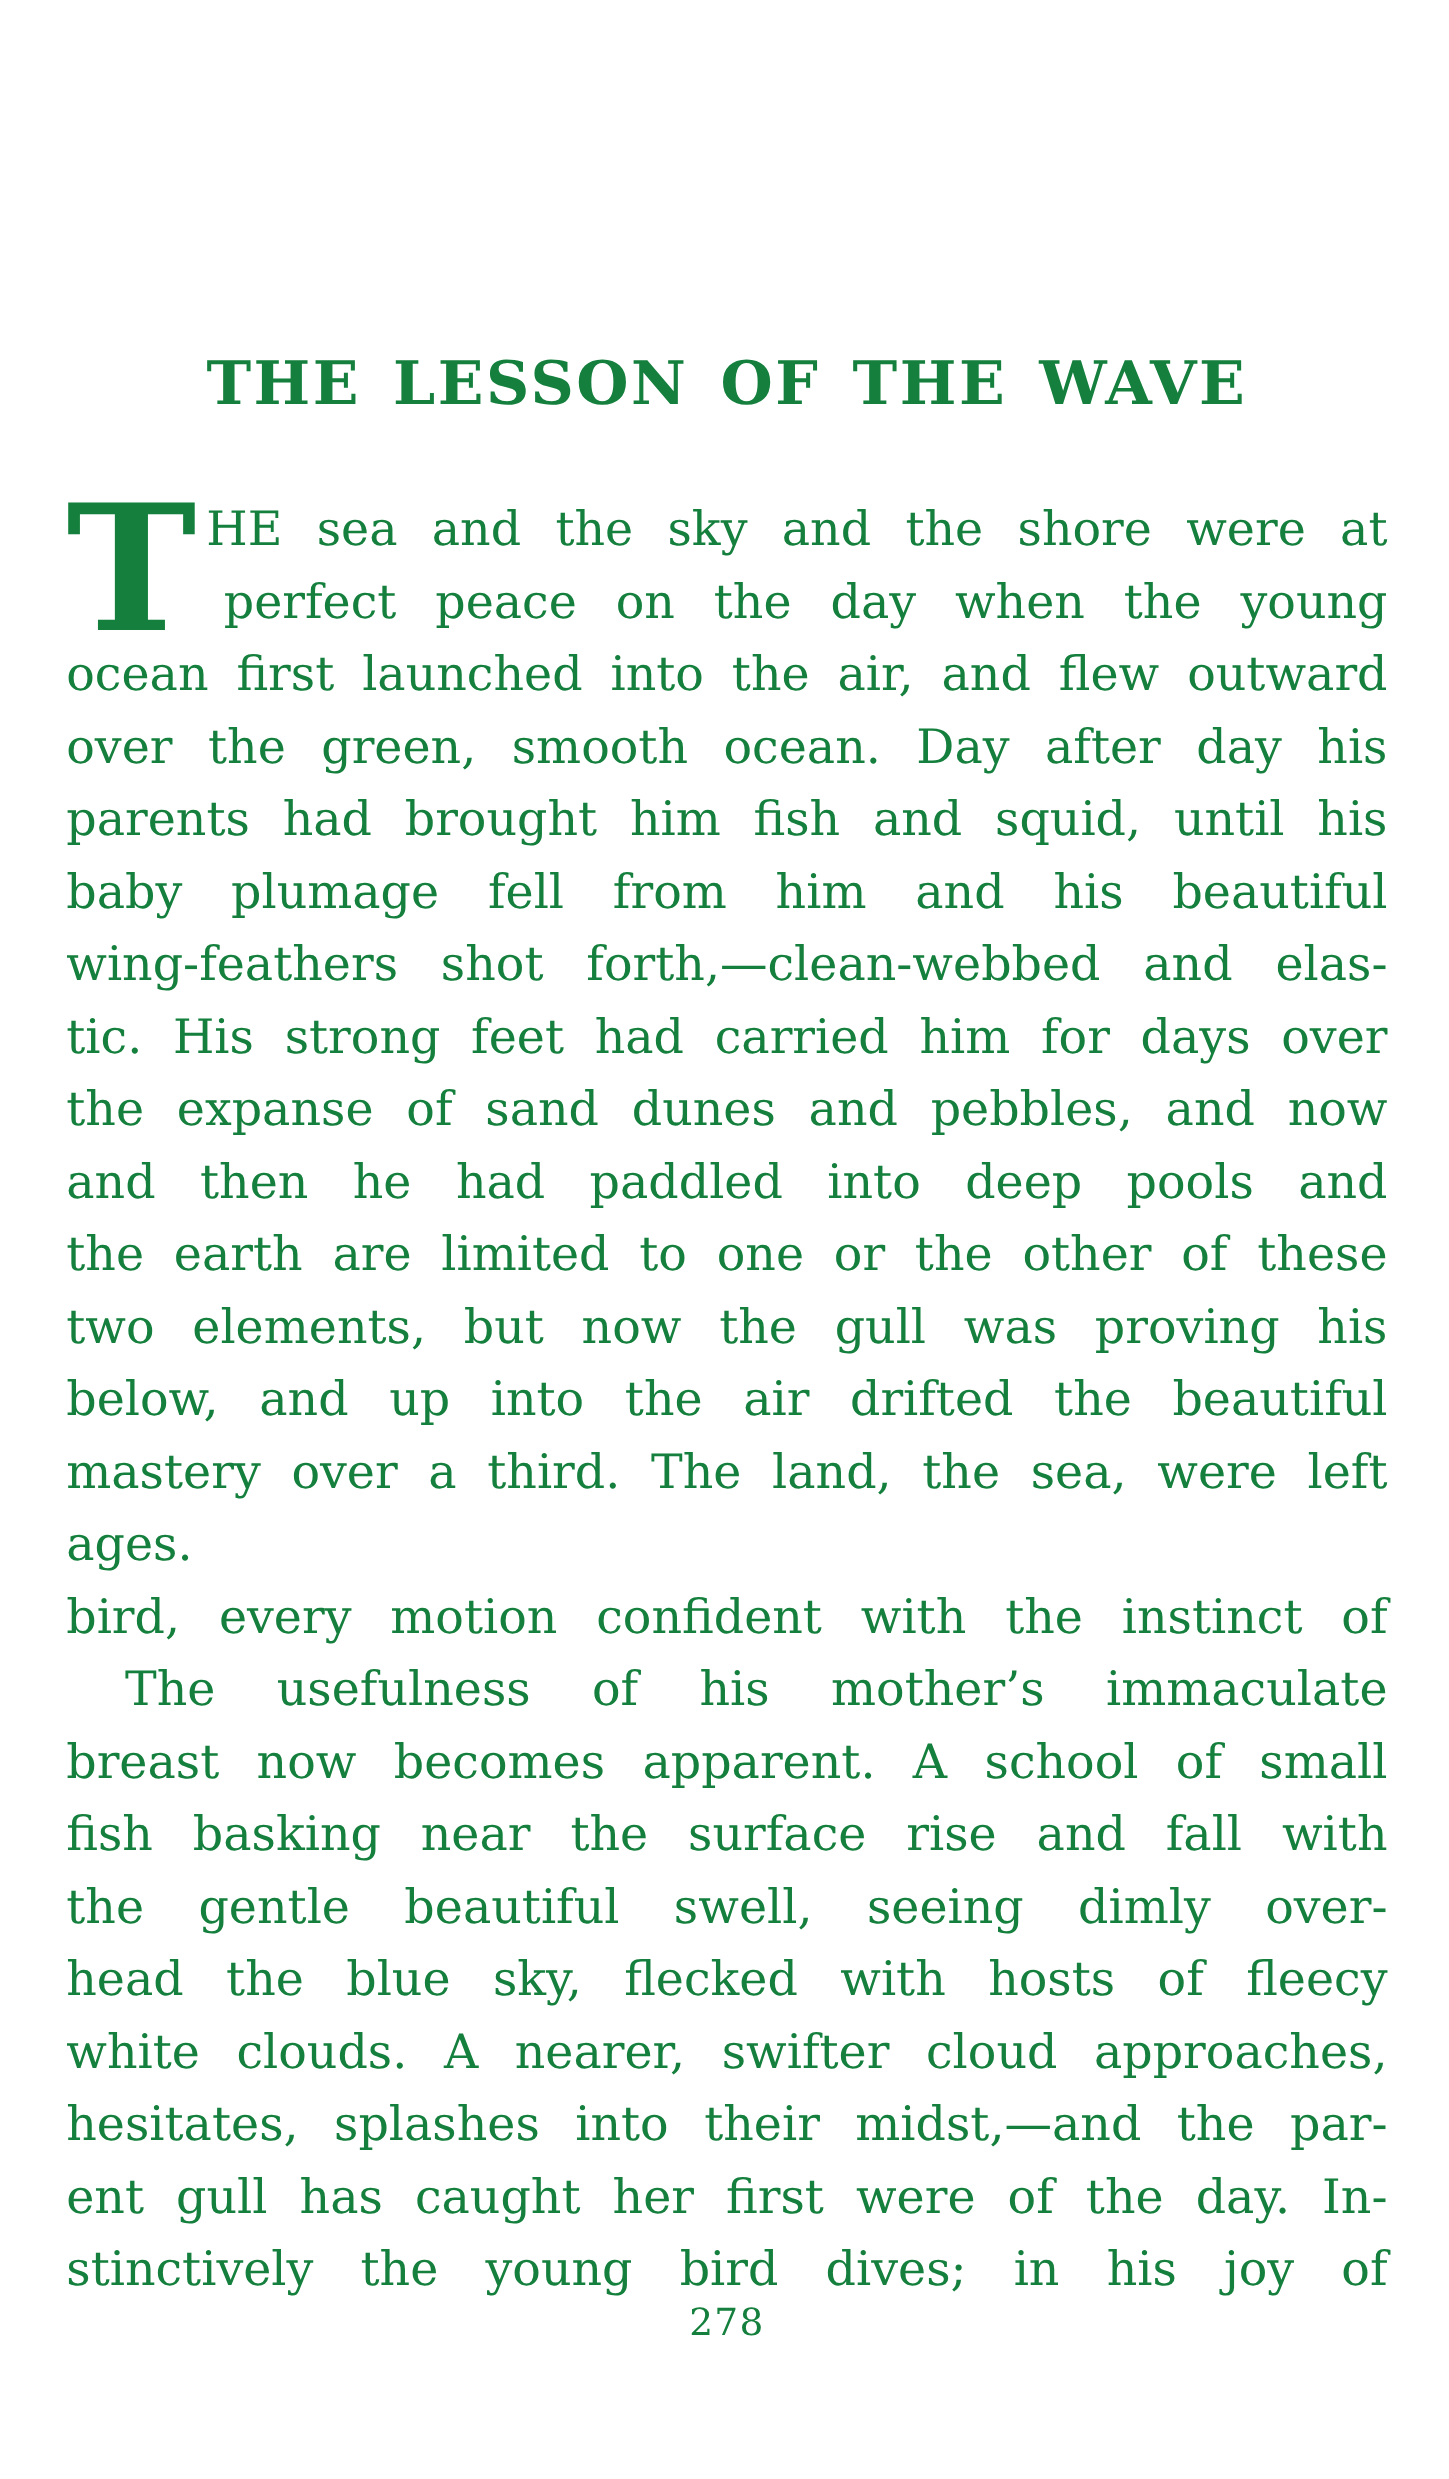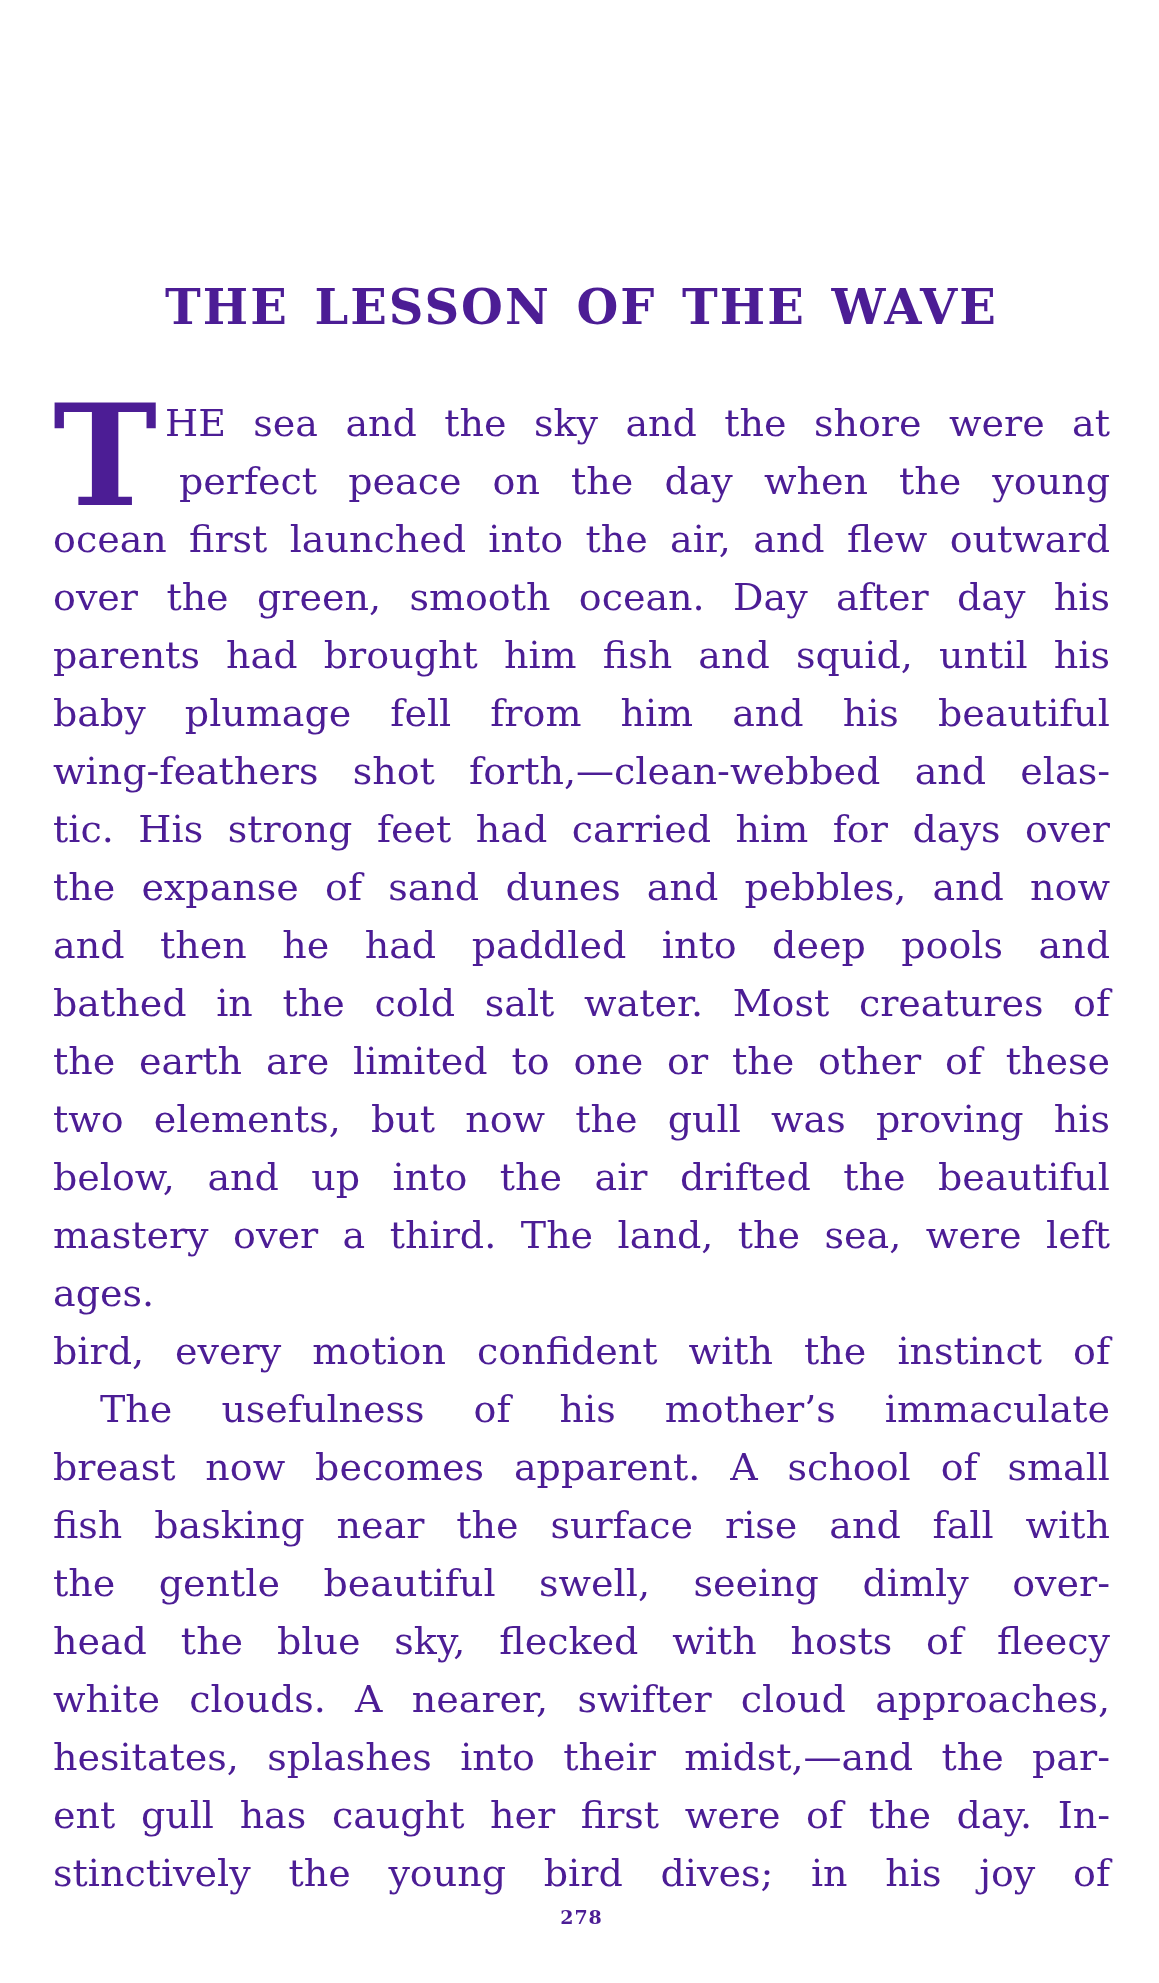--- a/index.html
+++ b/index.html
@@ -5,21 +5,21 @@
   html, body {
     margin: 0;
     padding: 0;
     background: #ffffff;
   }
   .page {
     position: relative;
     width: 1159px;
     height: 1983px;
     background: #ffffff;
-    color: #4c1d95;
+    color: #15803d;
     font-family: "DejaVu Serif", serif;
     box-sizing: border-box;
     padding: 0 49px 0 53px;
     overflow: hidden;
   }
   .title {
     margin: 283px 0 0 0;
     text-align: center;
     font-size: 48px;
     line-height: 48px;
@@ -66,23 +66,23 @@
   .head-lines {
     flex: 1 1 auto;
     min-width: 0;
     margin-left: 10px;
   }
   .head-lines .wrap2 {
     padding-left: 14px;
   }
   .page-number {
     text-align: center;
-    font-size: 19px;
+    font-size: 30px;
     line-height: 30px;
-    font-weight: bold;
+    font-weight: normal;
     letter-spacing: 1px;
   }
 </style>
 </head>
 <body>
 
 <div class="page">
 
   <h1 class="title">THE LESSON OF THE WAVE</h1>
 
@@ -99,21 +99,20 @@
     </div>
 
     <div class="bline">ocean first launched into the air, and flew outward</div>
     <div class="bline">over the green, smooth ocean.  Day after day his</div>
     <div class="bline">parents had brought him fish and squid, until his</div>
     <div class="bline">baby plumage fell from him and his beautiful</div>
     <div class="bline">wing-feathers shot forth,—clean-webbed and elas-</div>
     <div class="bline">tic.  His strong feet had carried him for days over</div>
     <div class="bline">the expanse of sand dunes and pebbles, and now</div>
     <div class="bline">and then he had paddled into deep pools and</div>
-    <div class="bline">bathed in the cold salt water.  Most creatures of</div>
     <div class="bline">the earth are limited to one or the other of these</div>
     <div class="bline">two elements, but now the gull was proving his</div>
     <div class="bline">below, and up into the air drifted the beautiful</div>
     <div class="bline">mastery over a third.  The land, the sea, were left</div>
     <div class="bline lastline">ages.</div>
     <div class="bline">bird, every motion confident with the instinct of</div>
 
     <div class="bline indent">The usefulness of his mother’s immaculate</div>
     <div class="bline">breast now becomes apparent.  A school of small</div>
     <div class="bline">fish basking near the surface rise and fall with</div>

